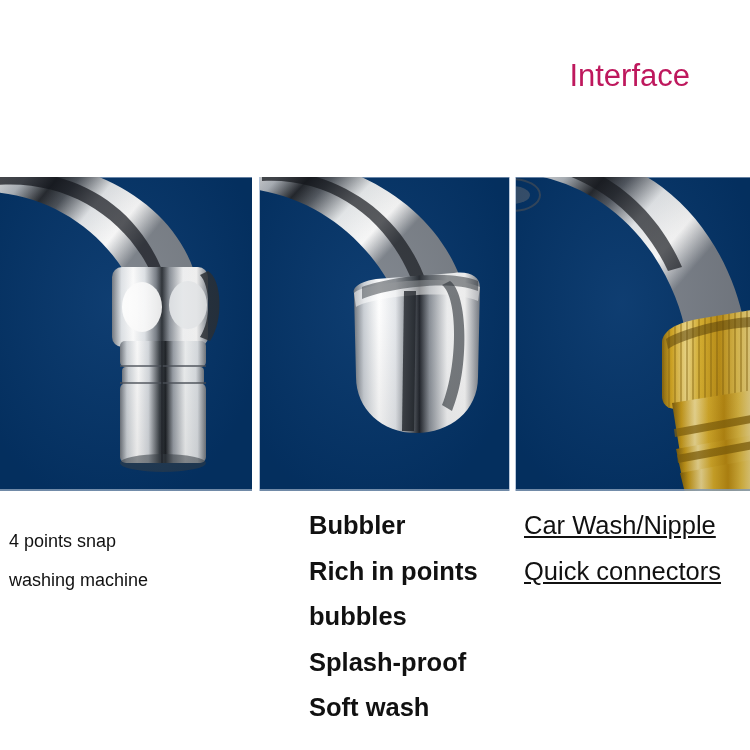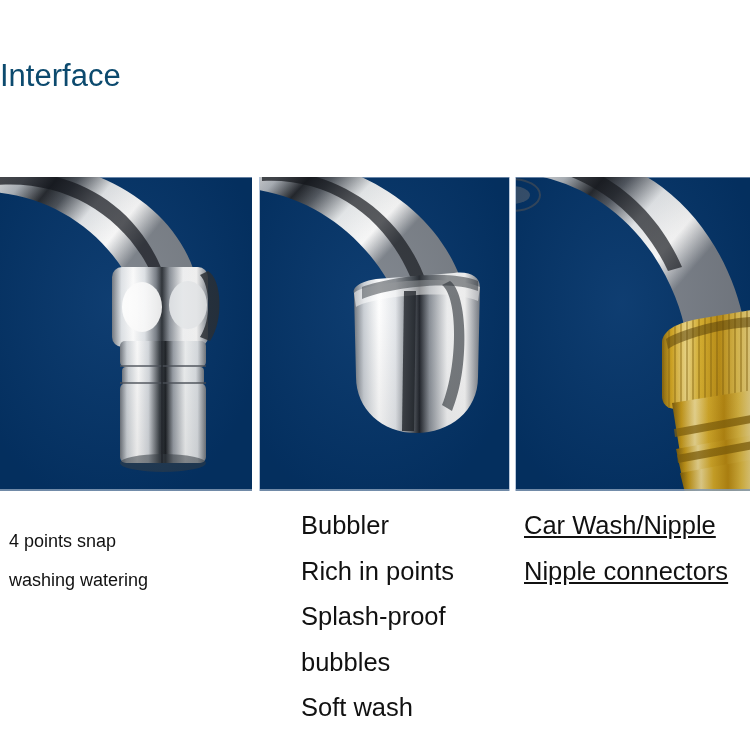--- a/index.html
+++ b/index.html
@@ -21,24 +21,24 @@
     height: 750px;
     background: #ffffff;
   }
 
   
   #title {
     position: absolute;
     left: 0;
     top: 56px;
     width: 690px;
-    text-align: left;
+    text-align: right;
     font-size: 31px;
     line-height: 40px;
-    color: #0c4a6e;
+    color: #be185d;
     font-family: "Liberation Sans", sans-serif;
     letter-spacing: 0px;
     white-space: nowrap;
   }
 
   
   #panels {
     position: absolute;
     left: 0;
     top: 177px;
@@ -92,24 +92,25 @@
     display: block;
     white-space: nowrap;
   }
   #caption-1 {
     left: 9px;
     top: 522px;
     line-height: 39px;
     font-size: 18px;
   }
   #caption-2 {
-    left: 301px;
+    left: 309px;
     top: 503px;
     line-height: 45.5px;
     font-size: 25.5px;
+    font-weight: bold;
   }
   #caption-3 {
     left: 524px;
     top: 503px;
     line-height: 45.5px;
     font-size: 25.5px;
     text-decoration: underline;
   }
 </style>
 </head>
@@ -311,29 +312,29 @@
 
         <path d="M 190,172 C 212,158 286,142 306,154 L 306,164 C 282,152 212,168 192,182 Z" fill="#5e4508" opacity="0.55"></path>
       </svg>
 
       <div class="panel-hairline-bot"></div>
     </div>
   </div>
 
   <div class="caption" id="caption-1">
     <span class="line">4 points snap</span>
-    <span class="line">washing watering</span>
+    <span class="line">washing machine</span>
   </div>
 
   <div class="caption" id="caption-2">
     <span class="line">Bubbler</span>
     <span class="line">Rich in points</span>
+    <span class="line">bubbles</span>
     <span class="line">Splash-proof</span>
-    <span class="line">bubbles</span>
     <span class="line">Soft wash</span>
   </div>
 
   <div class="caption" id="caption-3">
     <span class="line">Car Wash/Nipple</span>
-    <span class="line">Nipple connectors</span>
+    <span class="line">Quick connectors</span>
   </div>
 
 </div>
 
 </body></html>

